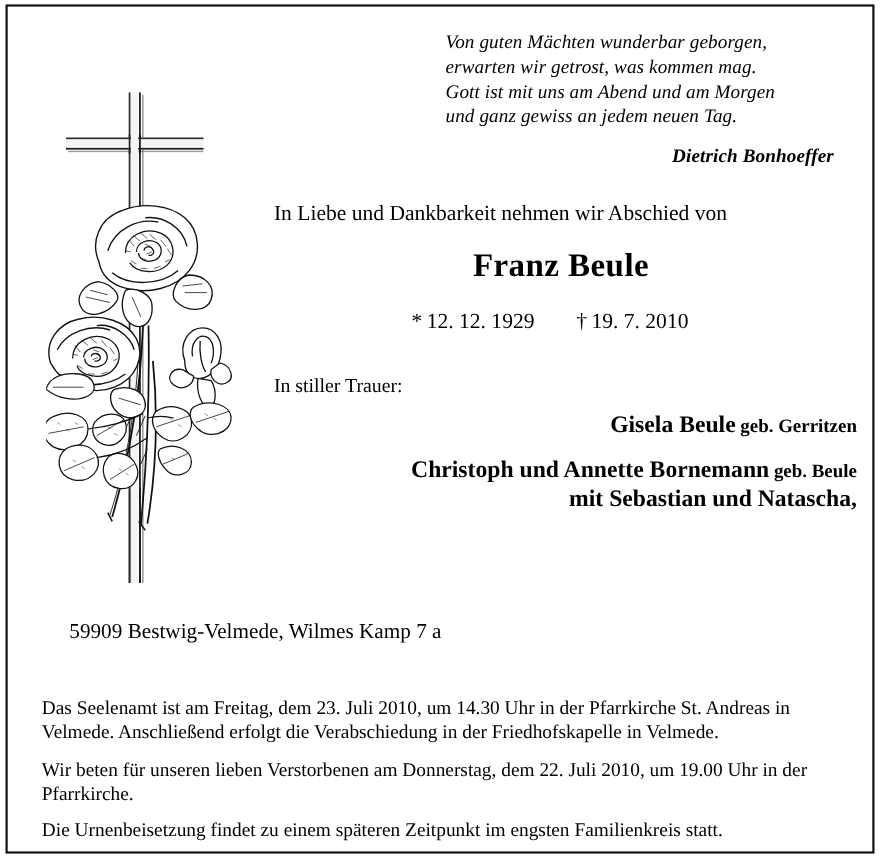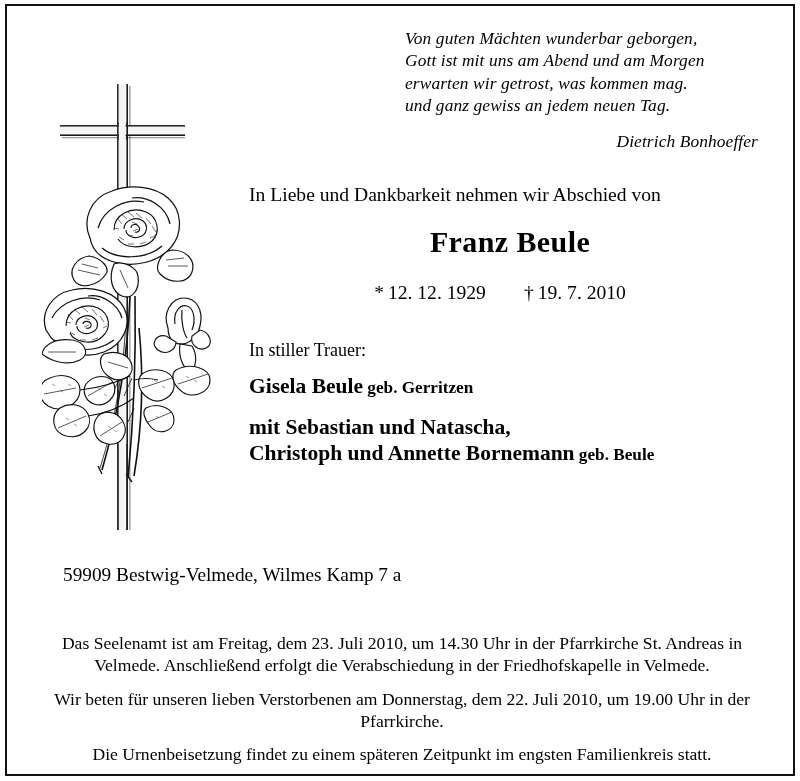--- a/index.html
+++ b/index.html
@@ -56,20 +56,21 @@
     letter-spacing: 0.1px;
   }
   .poem-line { display: block; white-space: nowrap; font-style: italic; }
   .poem-attrib {
     display: block;
     text-align: right;
     font-style: italic;
     font-size: 17.4px;
     margin-top: 14px;
     padding-right: 2px;
+    font-weight: bold;
   }
 
   
   .intro {
     position: absolute;
     left: 249px;
     top: 184px;
     font-size: 19.6px;
     white-space: nowrap;
   }
@@ -108,21 +109,21 @@
     white-space: nowrap;
     text-align: right;
   }
 
   .mourners {
     position: absolute;
     left: 249px;
     top: 373px;
     width: 530px;
   }
-  .mourn-group { margin-bottom: 14px; }
+  .mourn-group { margin-bottom: 14px; text-align: right; }
   .mourn-group:last-child { margin-bottom: 0; }
   .mourn-line {
     display: block;
     font-weight: bold;
     font-size: 21.5px;
     line-height: 1.24;
     white-space: nowrap;
   }
   .mourn-line .small {
     font-size: 17.2px;
@@ -143,21 +144,20 @@
   .closing {
     position: absolute;
     left: 38px;
     top: 632px;
     width: 728px;
   }
   .closing p {
     margin: 0 0 11px 0;
     font-size: 17.6px;
     line-height: 1.27;
-    text-align: center;
   }
   .closing p:last-child { margin-bottom: 0; }
 </style>
 </head>
 <body>
 
 <div class="notice">
 
   <div class="frame"></div>
 
@@ -360,44 +360,44 @@
       </g>
 
       <rect x="77" y="366" width="6.6" height="86" fill="#f4f4f4"></rect>
       <rect x="75" y="366" width="1.6" height="86" fill="#2b2b2b"></rect>
       <rect x="84.4" y="366" width="1.6" height="86" fill="#1a1a1a"></rect>
     </svg>
   </div>
 
   <div class="poem">
     <span class="poem-line">Von guten Mächten wunderbar geborgen,</span>
+    <span class="poem-line">erwarten wir getrost, was kommen mag.</span>
     <span class="poem-line">Gott ist mit uns am Abend und am Morgen</span>
-    <span class="poem-line">erwarten wir getrost, was kommen mag.</span>
     <span class="poem-line">und ganz gewiss an jedem neuen Tag.</span>
     <span class="poem-attrib">Dietrich Bonhoeffer</span>
   </div>
 
   <div class="intro">In Liebe und Dankbarkeit nehmen wir Abschied von</div>
 
   <div class="deceased-name">Franz Beule</div>
 
   <div class="dates">
     <span class="birth"><span class="sym">*</span><span>12. 12. 1929</span></span><span class="death"><span class="sym">†</span><span>19. 7. 2010</span></span>
   </div>
 
   <div class="mourn-label">In stiller Trauer:</div>
 
   <div class="mourners">
     <div class="mourn-group">
       <span class="mourn-line"><span>Gisela Beule</span><span class="small"> geb. Gerritzen</span></span>
     </div>
 
     <div class="mourn-group">
+      <span class="mourn-line"><span>Christoph und Annette Bornemann</span><span class="small"> geb. Beule</span></span>
       <span class="mourn-line"><span>mit Sebastian und Natascha,</span></span>
-      <span class="mourn-line"><span>Christoph und Annette Bornemann</span><span class="small"> geb. Beule</span></span>
     </div>
 
   </div>
 
   <div class="address">59909 Bestwig-Velmede, Wilmes Kamp 7 a</div>
 
   <div class="closing">
     <p>Das Seelenamt ist am Freitag, dem 23. Juli 2010, um 14.30 Uhr in der Pfarrkirche St. Andreas in Velmede. Anschließend erfolgt die Verabschiedung in der Friedhofskapelle in Velmede.</p>
     <p>Wir beten für unseren lieben Verstorbenen am Donnerstag, dem 22. Juli 2010, um 19.00 Uhr in der Pfarrkirche.</p>
     <p>Die Urnenbeisetzung findet zu einem späteren Zeitpunkt im engsten Familienkreis statt.</p>

